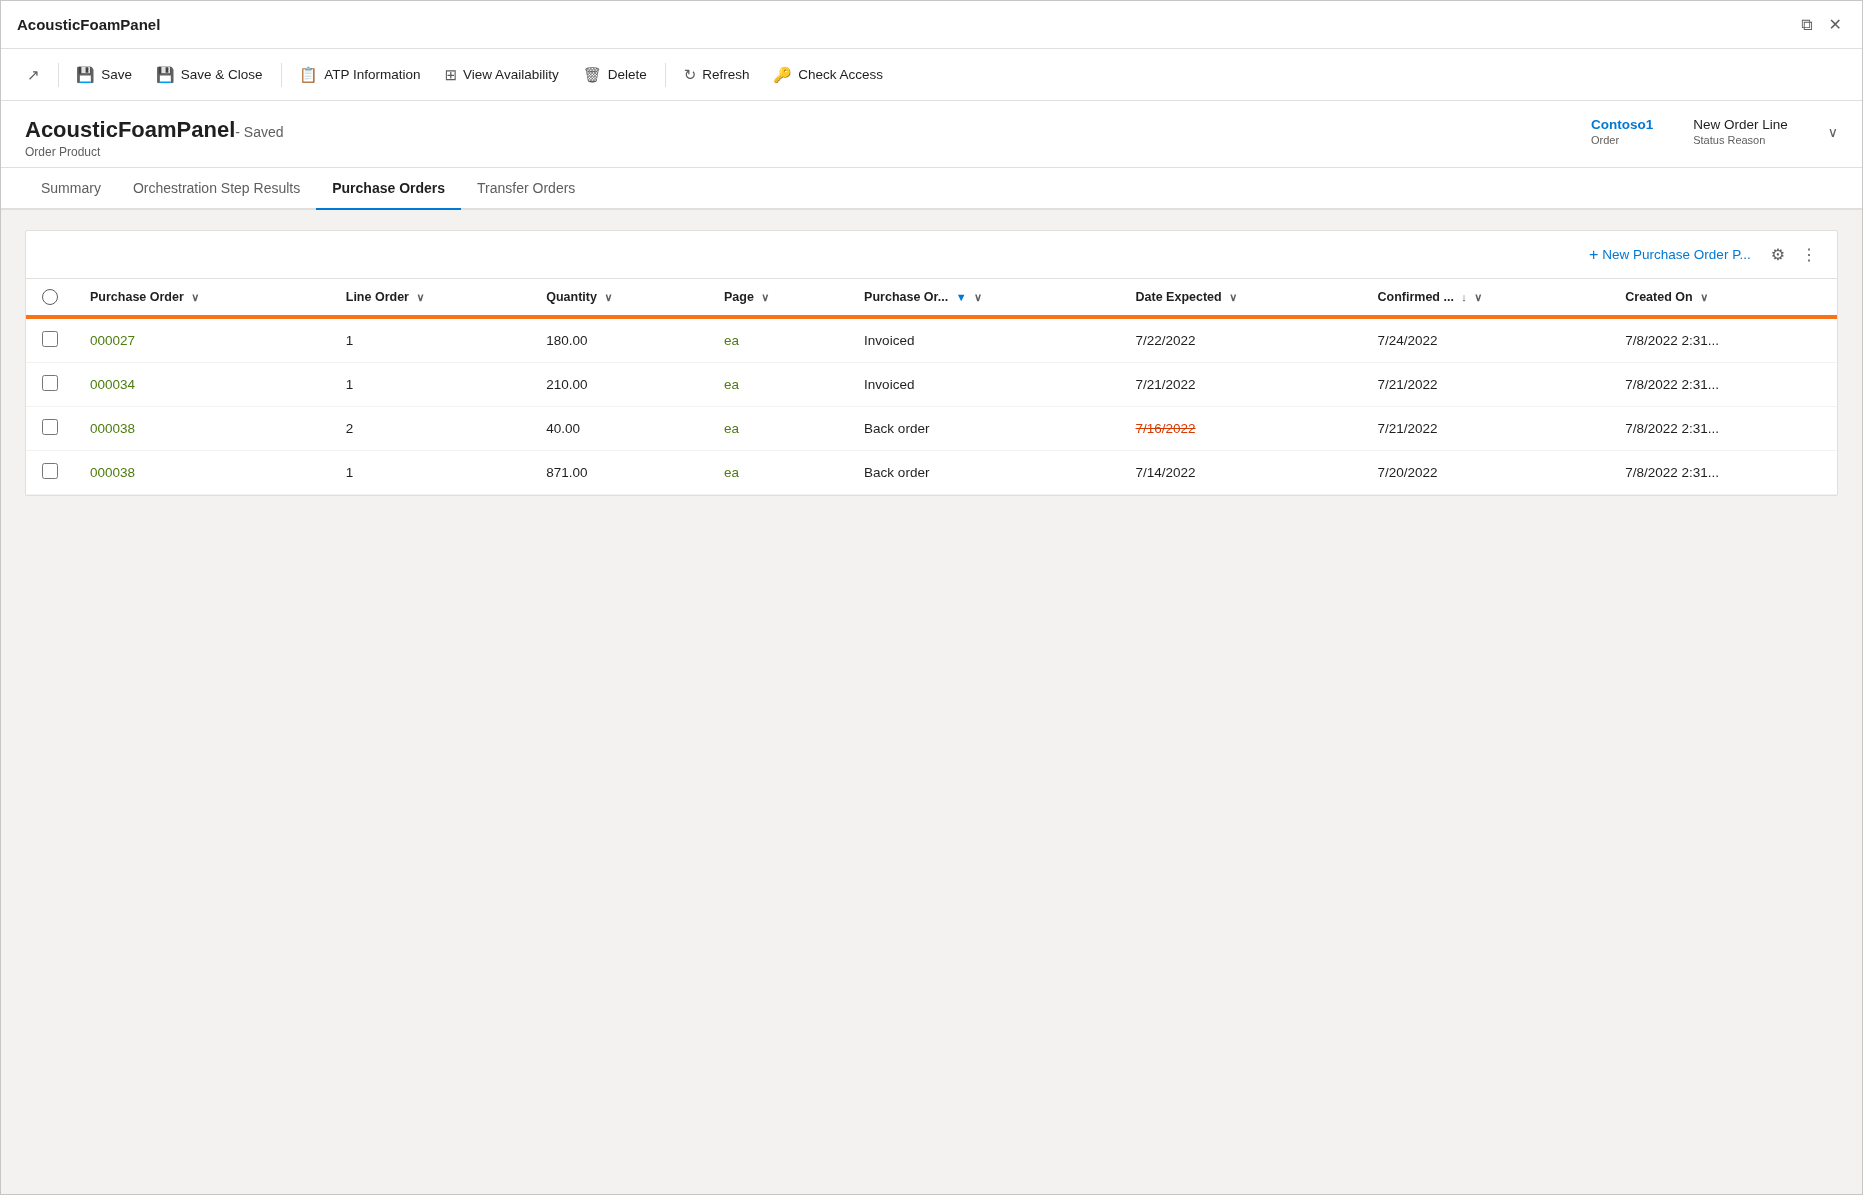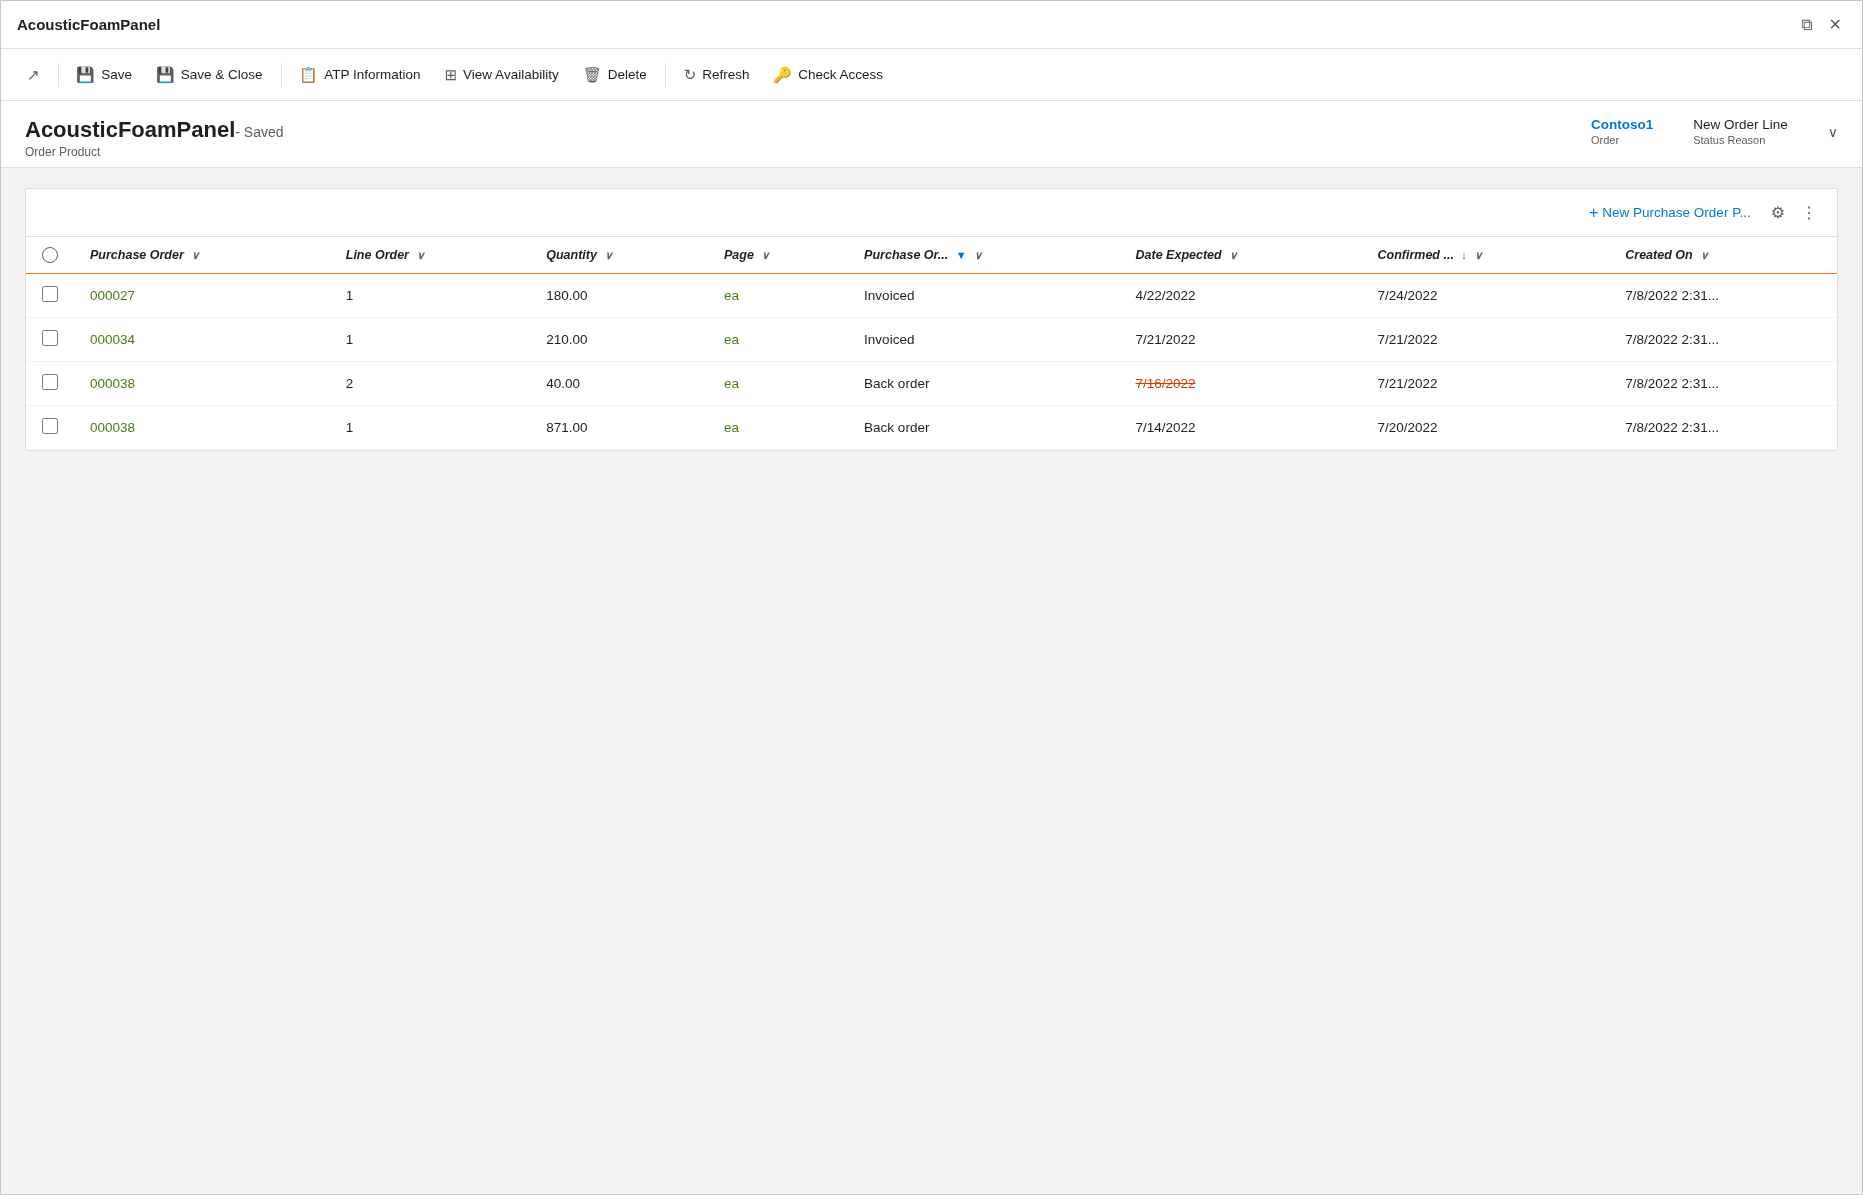--- a/index.html
+++ b/index.html
@@ -179,22 +179,21 @@
       cursor: pointer;
       color: #605e5c;
       font-size: 16px;
       padding: 4px;
     }
     table {
       width: 100%;
       border-collapse: collapse;
     }
     thead tr {
-      border-bottom: 1px solid #f97316;
-      font-style: italic;
+      border-bottom: 4px solid #f97316;
     }
     th {
       padding: 10px 16px;
       text-align: left;
       font-size: 12.5px;
       font-weight: 600;
       color: #201f1e;
       white-space: nowrap;
       cursor: pointer;
       user-select: none;
@@ -317,20 +316,26 @@
         <div class="record-meta-label">Order</div>
       </div>
       <div class="record-meta-item">
         <div class="record-meta-value text">New Order Line</div>
         <div class="record-meta-label">Status Reason</div>
       </div>
       <span class="chevron-down">∨</span>
     </div>
   </div>
 
+  <div class="tabs">
+    <div class="tab">Summary</div>
+    <div class="tab">Orchestration Step Results</div>
+    <div class="tab active">Purchase Orders</div>
+    <div class="tab">Transfer Orders</div>
+  </div>
 
   <div class="content-area">
     <div class="grid-container">
 
       <div class="grid-toolbar">
         <button class="grid-toolbar-btn">
           <span style="font-size:16px;font-weight:300">+</span>
           <span>New Purchase Order P...</span>
         </button>
         <button class="grid-toolbar-icon" title="Settings">⚙</button>
@@ -381,21 +386,21 @@
         </thead>
         <tbody id="table-body">
 
         <tr>
               <td class="checkbox-cell"><input type="checkbox" class="row-checkbox" style=""></td>
               <td class="link">000027</td>
               <td>1</td>
               <td>180.00</td>
               <td class="link">ea</td>
               <td>Invoiced</td>
-              <td>4/22/2022</td>
+              <td>7/22/2022</td>
               <td>7/24/2022</td>
               <td>7/8/2022 2:31...</td>
             </tr>
             <tr>
               <td class="checkbox-cell"><input type="checkbox" class="row-checkbox" style=""></td>
               <td class="link">000034</td>
               <td>1</td>
               <td>210.00</td>
               <td class="link">ea</td>
               <td>Invoiced</td>

